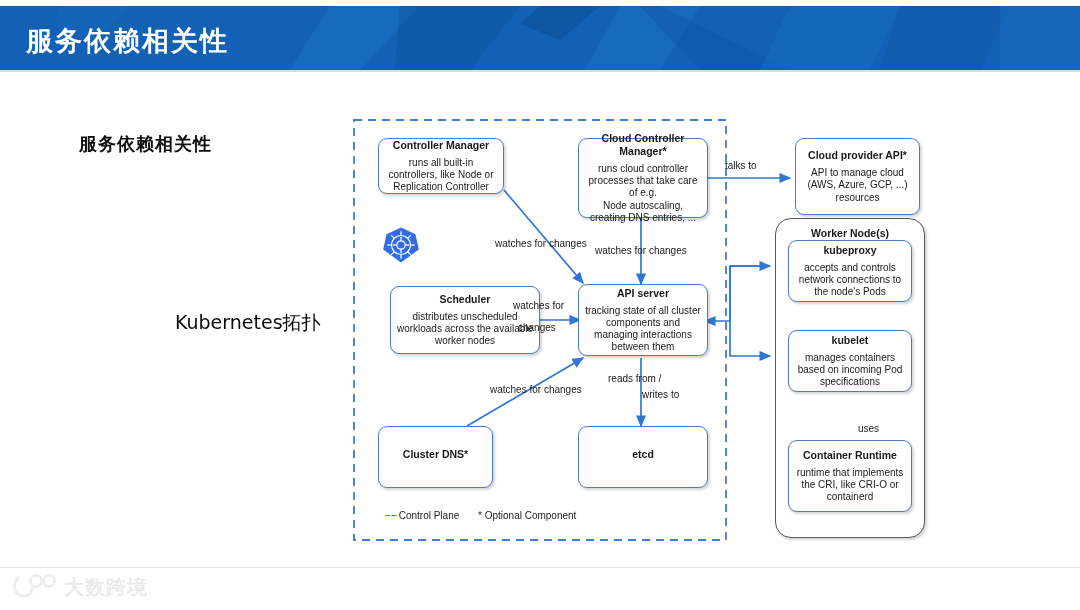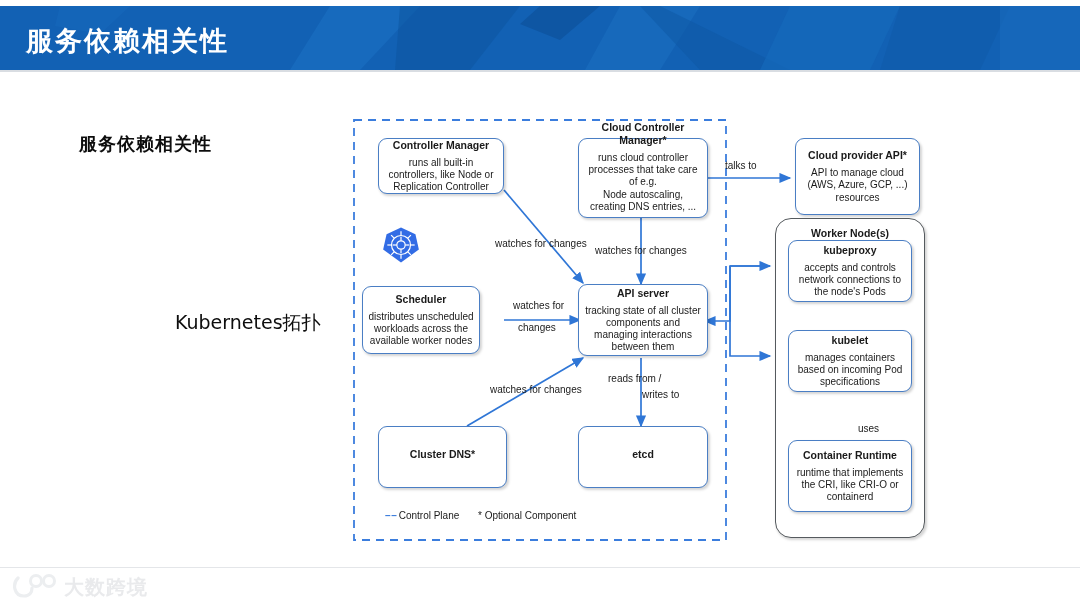--- a/index.html
+++ b/index.html
@@ -119,37 +119,37 @@
     <line x1="390" y1="158" x2="430" y2="158" stroke="#2f76d6" stroke-width="1.7" marker-end="url(#ar)"></line>
 
     <line x1="514" y1="266" x2="514" y2="330" stroke="#2f76d6" stroke-width="1.7" marker-end="url(#ar)"></line>
   </svg>
 
   <div class="node" style="left:38px;top:30px;width:126px;height:56px;">
     <div class="t">Controller Manager</div>
     <div class="d">runs all built-in controllers, like Node or Replication Controller</div>
   </div>
 
-  <div class="node" style="left:238px;top:30px;width:130px;height:80px;justify-content:flex-end;">
+  <div class="node" style="left:238px;top:30px;width:130px;height:80px;">
     <div class="t">Cloud Controller Manager*</div>
     <div class="d" style="white-space:pre-line;">runs cloud controller processes that take care of e.g.
 Node autoscaling, creating DNS entries, ...</div>
   </div>
 
-  <div class="node" style="left:22px;top:178px;width:118px;height:68px;">
+  <div class="node" style="left:50px;top:178px;width:150px;height:68px;">
     <div class="t">Scheduler</div>
     <div class="d">distributes unscheduled workloads across the available worker nodes</div>
   </div>
 
   <div class="node" style="left:238px;top:176px;width:130px;height:72px;">
     <div class="t">API server</div>
     <div class="d">tracking state of all cluster components and managing interactions between them</div>
   </div>
 
-  <div class="node" style="left:38px;top:318px;width:129px;height:62px;">
+  <div class="node" style="left:38px;top:318px;width:115px;height:62px;">
     <div class="t">Cluster DNS*</div>
   </div>
 
   <div class="node" style="left:238px;top:318px;width:130px;height:62px;">
     <div class="t">etcd</div>
   </div>
 
   <div class="node" style="left:455px;top:30px;width:125px;height:77px;">
     <div class="t">Cloud provider API*</div>
     <div class="d">API to manage cloud (AWS, Azure, GCP, ...) resources</div>

